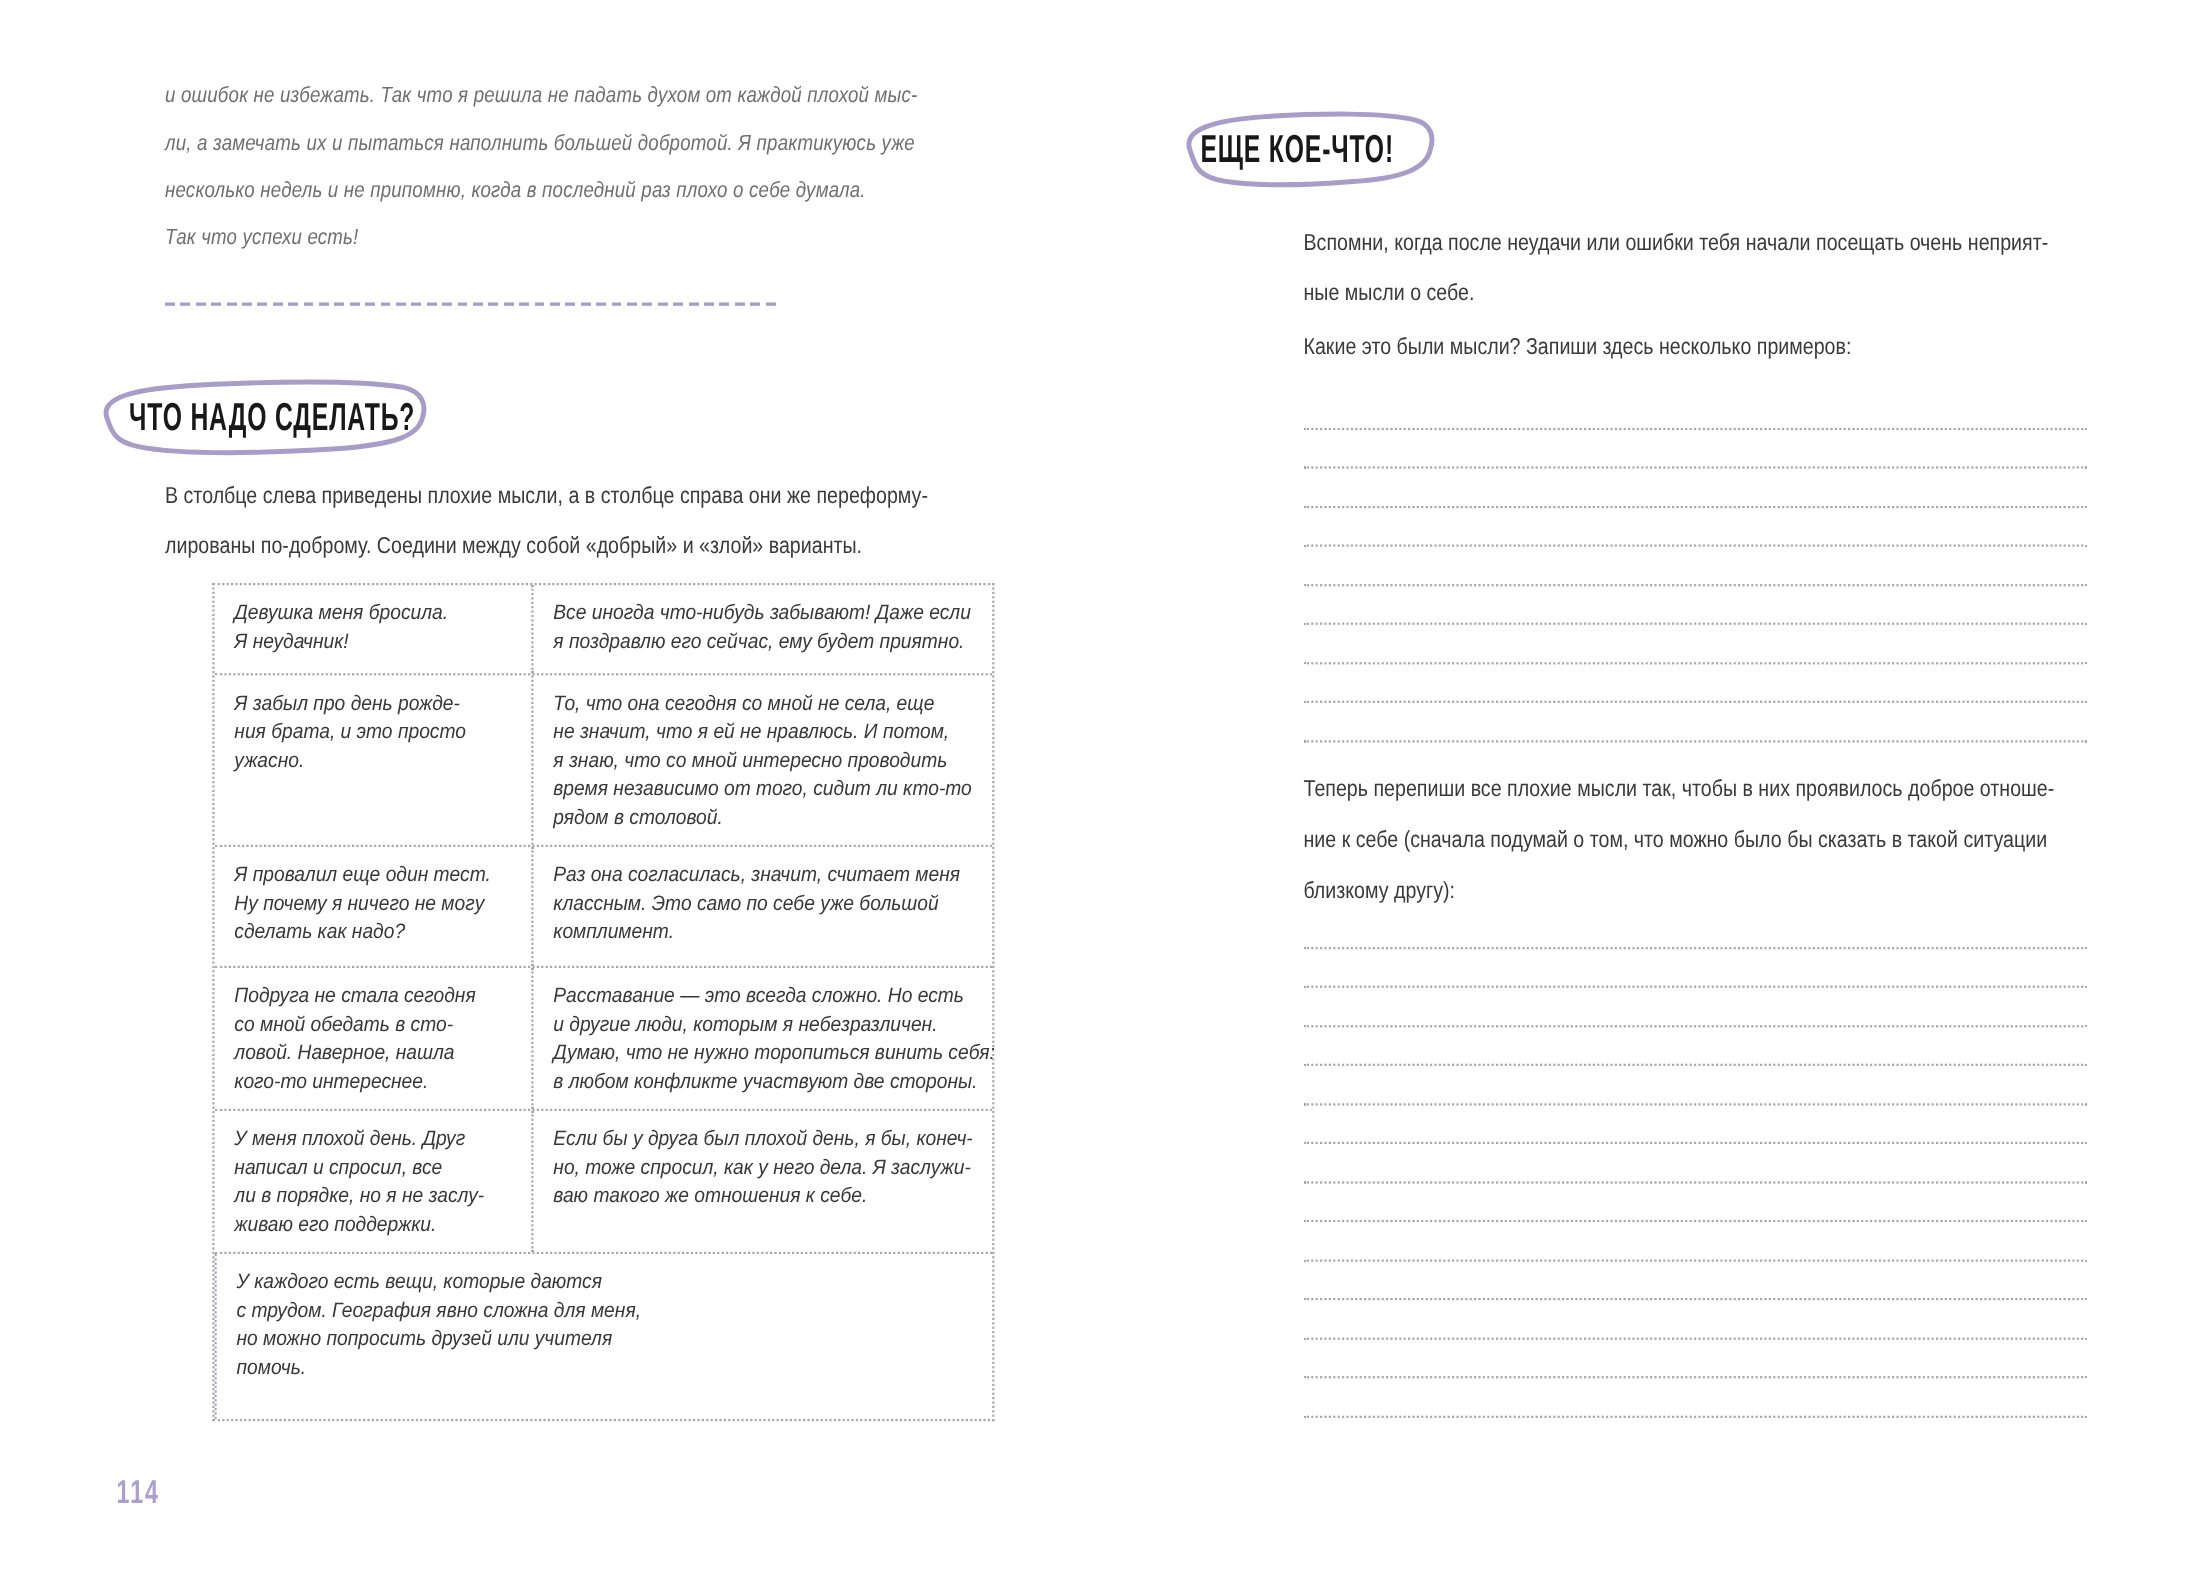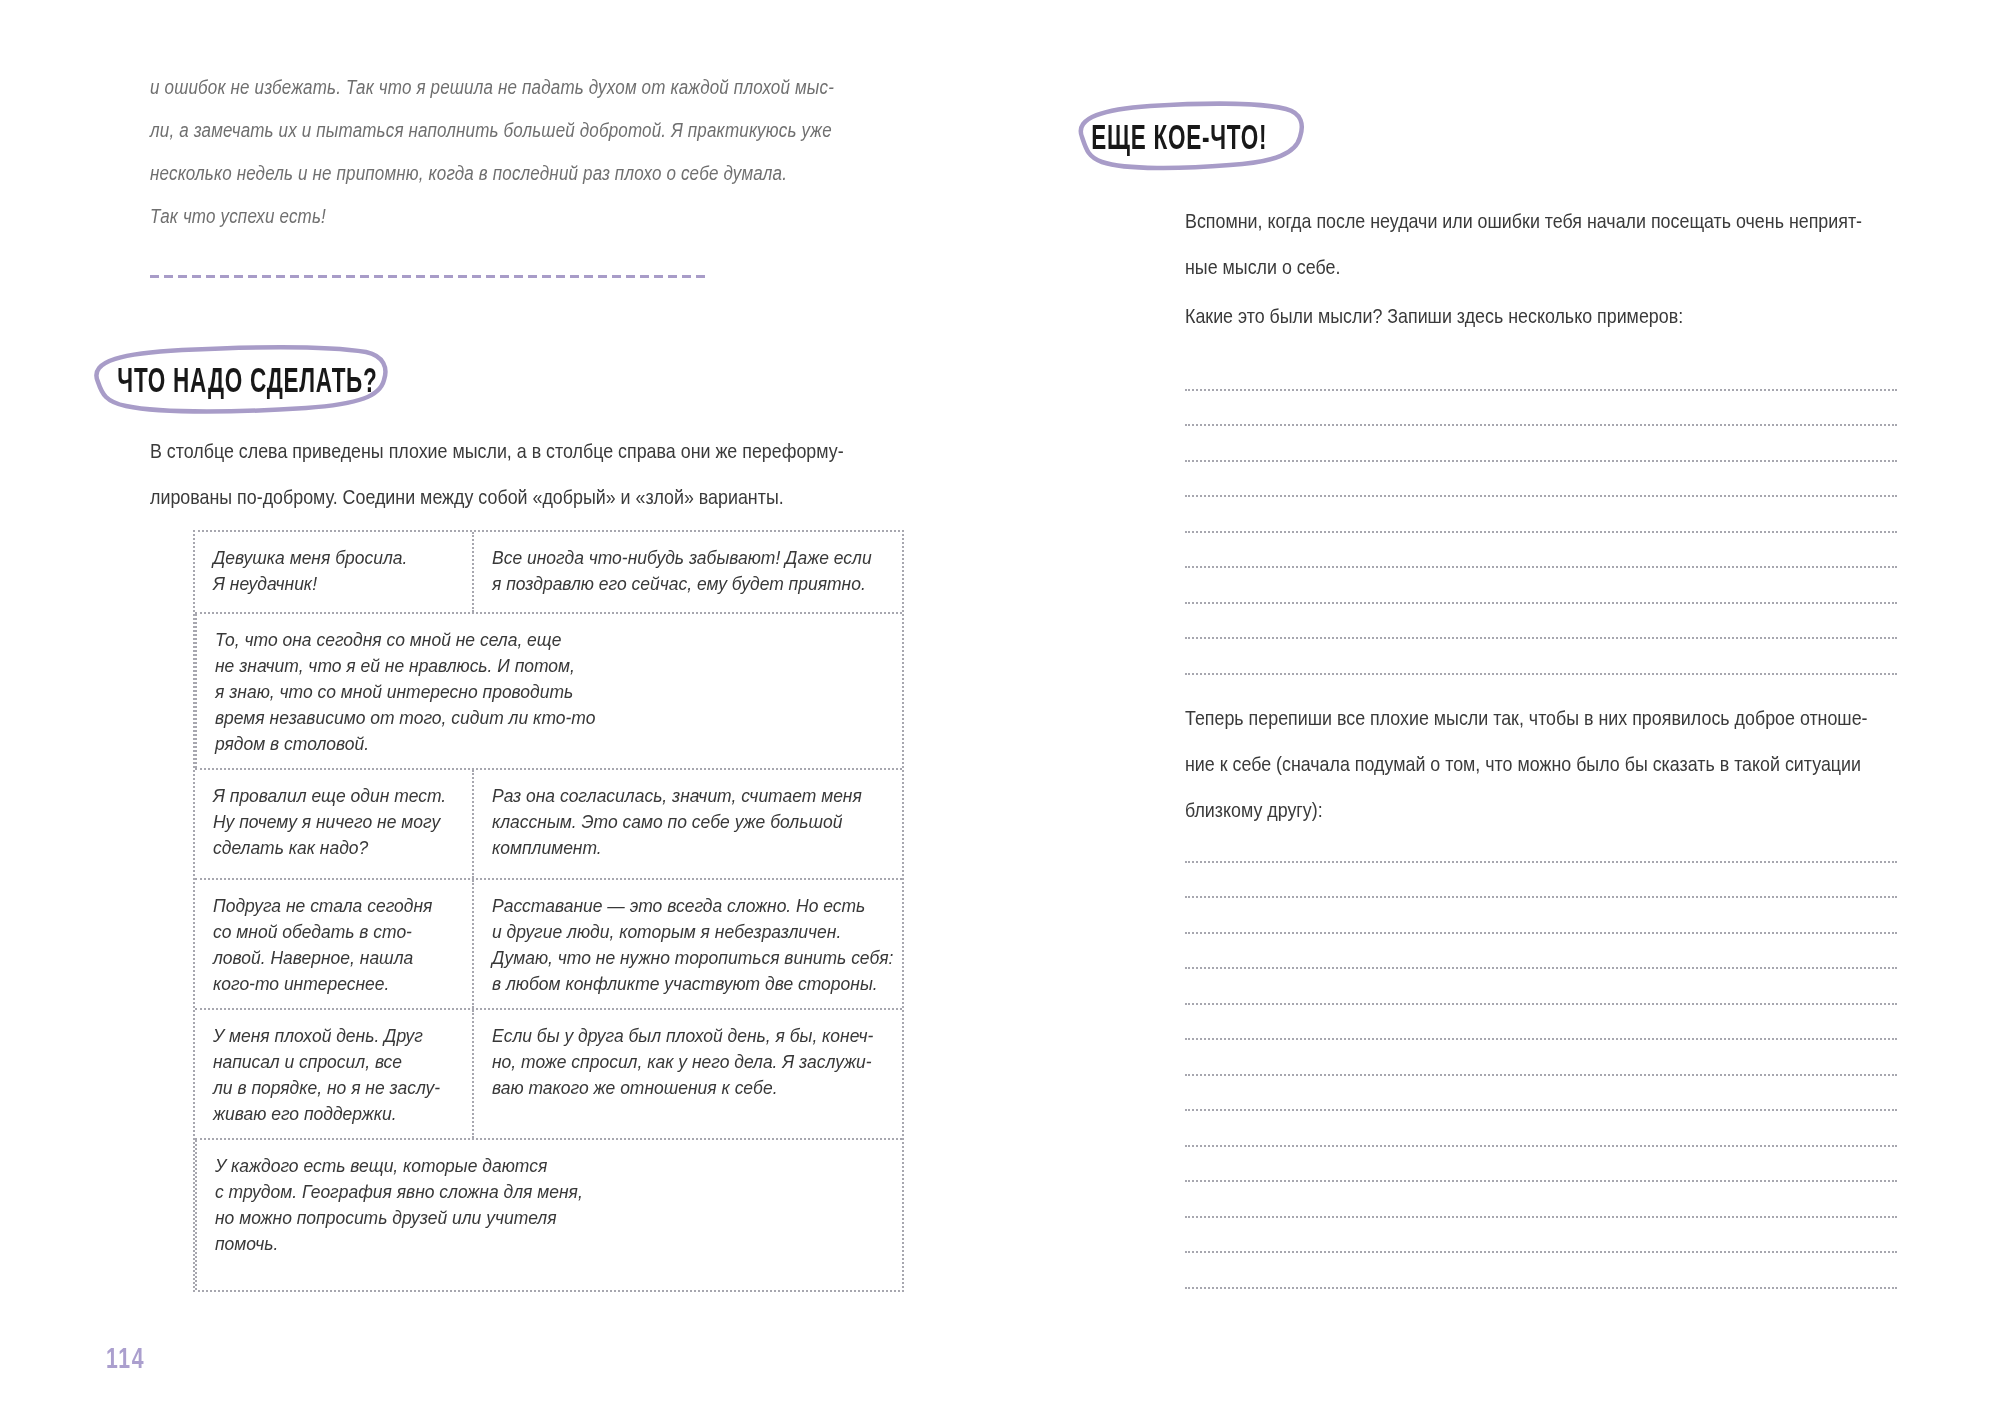--- a/index.html
+++ b/index.html
@@ -28,21 +28,21 @@
 
   
   .para{font-size:21px;line-height:46px;color:#3a3a3a;}
   .instructions{left:150px;top:428px;width:580px;}
   .rp1{left:1185px;top:198px;width:730px;}
   .rp2{left:1185px;top:293px;width:730px;}
   .rp3{left:1185px;top:695px;width:730px;}
 
   
   .match-table{left:193px;top:530px;width:707px;border:2px dotted var(--dots);}
-  .trow{display:flex;}
+  .trow{display:flex;gap:11px;}
   .trow + .trow{border-top:2px dotted var(--dots);}
   .tcell{padding:13px 16px 11px 18px;font-style:italic;font-size:19px;
          line-height:26px;color:#383838;box-sizing:border-box;}
   .tcell div{white-space:nowrap;transform:scaleX(0.92);transform-origin:0 0;}
   .tcell.bad{width:277px;flex:0 0 277px;}
   .tcell.kind{flex:1;border-left:2px dotted var(--dots);}
   .r1{min-height:80px;} .r2{min-height:154px;} .r3{min-height:108px;}
   .r4{min-height:122px;} .r5{min-height:128px;} .r6{min-height:150px;}
 
   
@@ -86,20 +86,25 @@
       <div class="tcell bad">
           <div>Девушка меня бросила.</div>
           <div>Я неудачник!</div>
         </div>
       <div class="tcell kind">
           <div>Все иногда что-нибудь забывают! Даже если</div>
           <div>я поздравлю его сейчас, ему будет приятно.</div>
         </div>
     </div>
     <div class="trow r2">
+      <div class="tcell bad">
+          <div>Я забыл про день рожде-</div>
+          <div>ния брата, и это просто</div>
+          <div>ужасно.</div>
+        </div>
       <div class="tcell kind">
           <div>То, что она сегодня со мной не села, еще</div>
           <div>не значит, что я ей не нравлюсь. И потом,</div>
           <div>я знаю, что со мной интересно проводить</div>
           <div>время независимо от того, сидит ли кто-то</div>
           <div>рядом в столовой.</div>
         </div>
     </div>
     <div class="trow r3">
       <div class="tcell bad">

